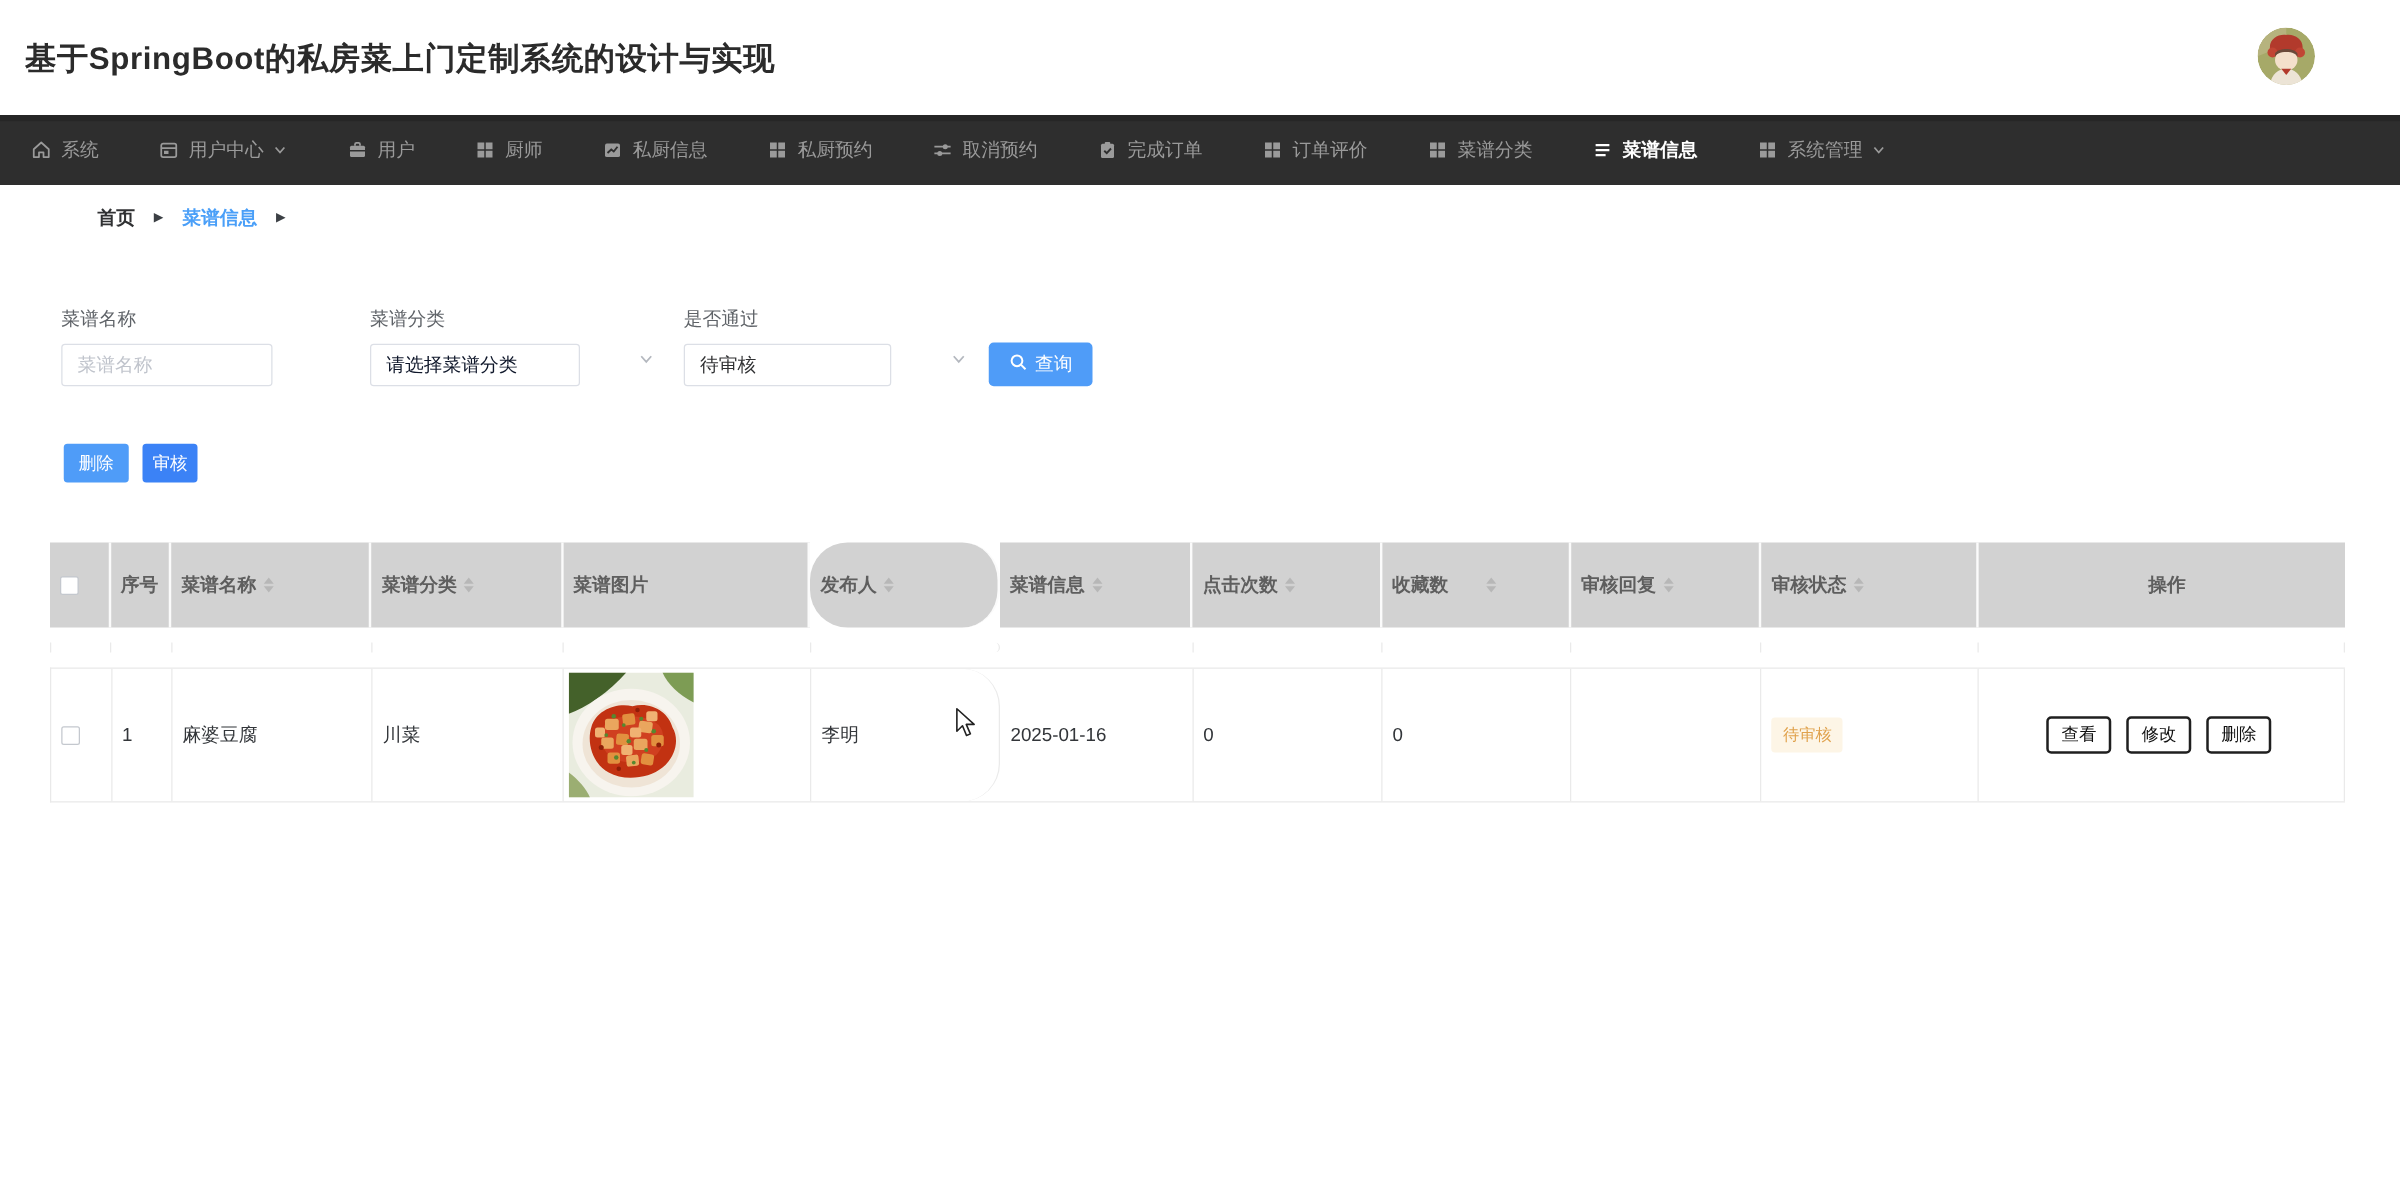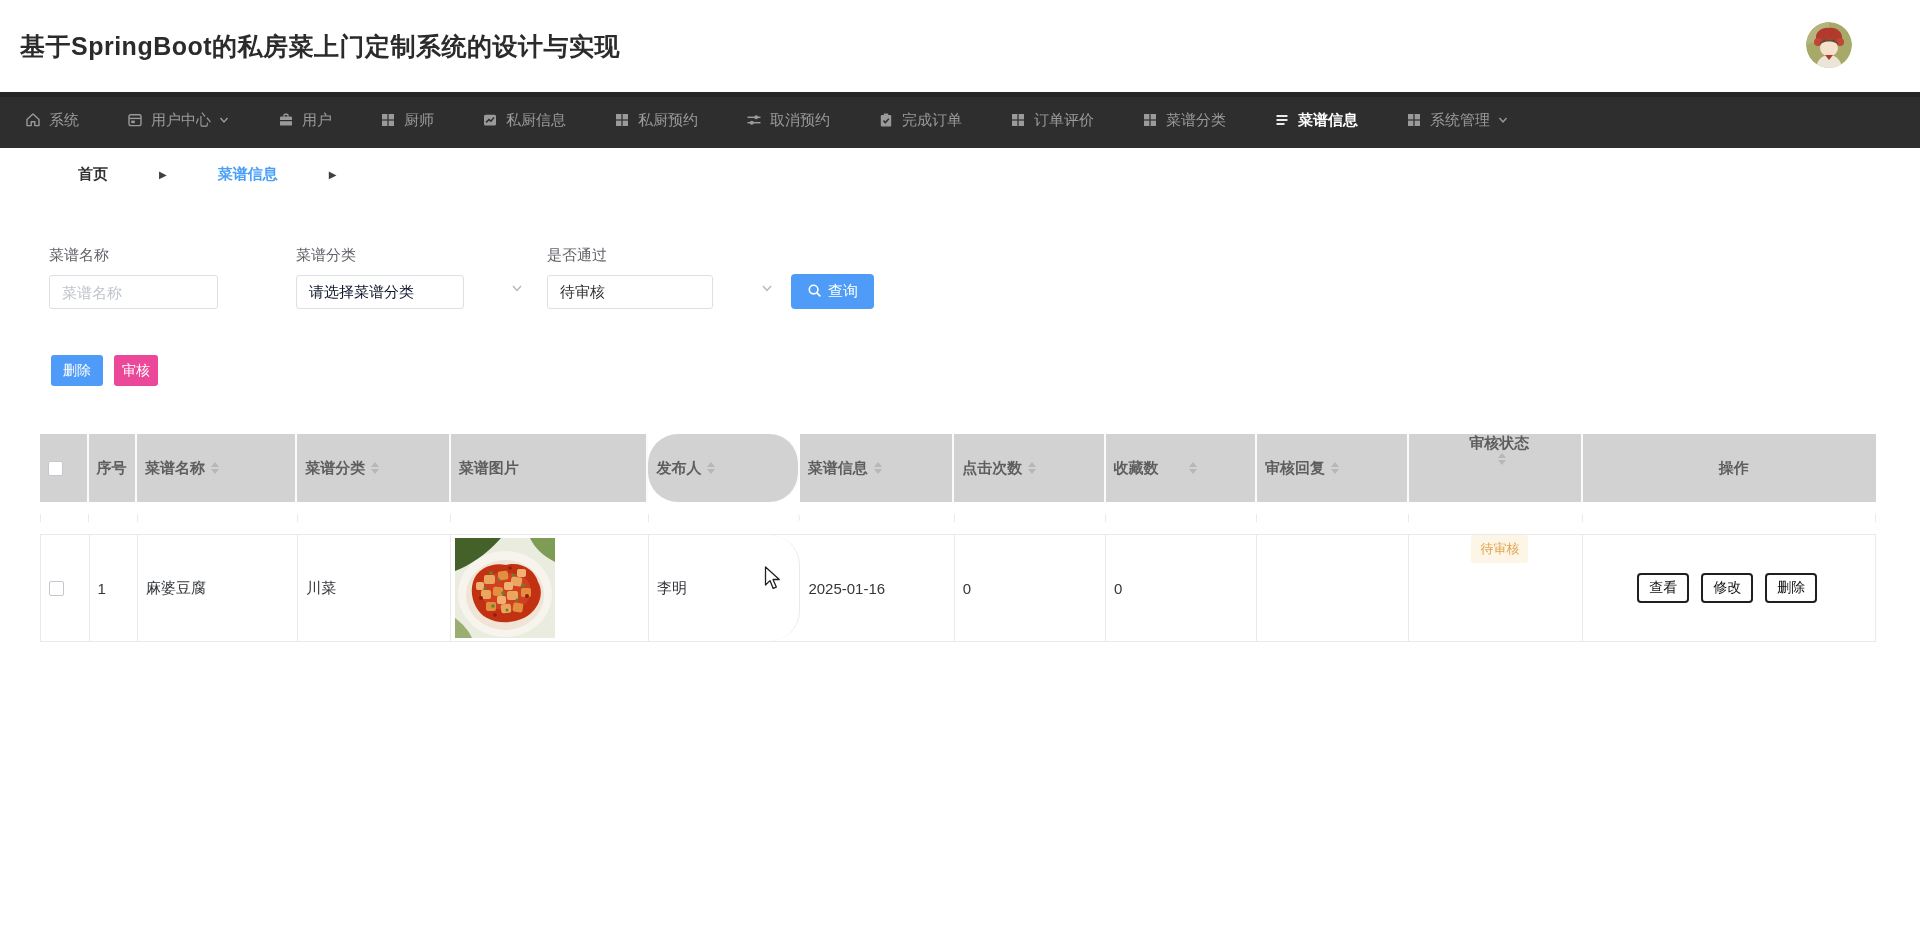--- a/index.html
+++ b/index.html
@@ -19,21 +19,21 @@
     display:flex; align-items:center; padding-left:25px;
     box-shadow:inset 0 5px 0 rgba(0,0,0,0.16); }
   .nav-item { display:flex; align-items:center; margin-right:48px; color:#9a9a9a; font-size:15px;
     cursor:pointer; white-space:nowrap; height:56px; }
   .nav-item .nicon { display:inline-flex; margin-right:8px; }
   .nav-item .chev { display:inline-flex; margin-left:7px; }
   .nav-item.active { color:#ffffff; font-weight:700; }
 
   
   .breadcrumb { position:absolute; top:148px; left:0; width:100%; height:52px; background:#fff;
-    display:flex; align-items:center; padding-left:78px; font-size:15px;gap:36px; }
+    display:flex; align-items:center; padding-left:78px; font-size:15px; }
   .bc-home { color:#303133; font-weight:700; cursor:pointer; }
   .bc-arrow { color:#3c4045; font-size:10px; margin:0 15px; }
   .bc-current { color:#4a9ff8; font-weight:700; cursor:pointer; }
 
   
   .filters { position:absolute; top:246px; left:49px; display:flex; align-items:flex-start; }
   .fgroup { display:flex; flex-direction:column; }
   .flabel { font-size:15px; color:#5f6368; margin-bottom:10px; }
   .fctrl { height:34px; border:1px solid #dcdfe6; border-radius:3px; background:#fff;
     font-size:15px; padding:0 12px; display:flex; align-items:center; }
@@ -50,28 +50,28 @@
     border-radius:4px; background:#4f9cf8; color:#fff; font-size:15px; display:flex;
     align-items:center; justify-content:center; gap:6px; cursor:pointer;
     font-family:"Liberation Sans","DejaVu Sans",sans-serif; }
 
   
   .toolbar { position:absolute; top:355px; left:51px; display:flex; }
   .tbtn { height:31px; border:none; border-radius:3px; color:#fff; font-size:14px;
     display:flex; align-items:center; justify-content:center; cursor:pointer;
     font-family:"Liberation Sans","DejaVu Sans",sans-serif; }
   .tbtn-delete { width:52px; background:#4f9cf8; }
-  .tbtn-audit  { width:44px; background:#ec4899; margin-left:11px; }
+  .tbtn-audit  { width:44px; background:#3b82f6; margin-left:11px; }
 
   
   .datatable { position:absolute; top:422px; left:40px; width:1836px; font-size:15px; }
   .trow { display:flex;margin-top:12px; }
   .c0{width:49px;} .c1{width:49px;} .c2{width:162px;} .c3{width:155px;} .c4{width:200px;}
   .c5{width:153px;border-radius:30px;} .c6{width:156px;} .c7{width:153px;} .c8{width:153px;gap:24px;} .c9{width:154px;}
-  .c10{width:176px;flex-direction:column;} .c11{width:296px;justify-content:center;}
+  .c10{width:176px;} .c11{width:296px;justify-content:center;}
   .thead { height:68px; }
   .thead .cell { background:#d2d2d2; border-right:2px solid #fbfbfb; display:flex;
     align-items:center; padding-left:8px; color:#5e5e5e; font-weight:700; }
   .thead .cell:last-child { border-right:none; }
   .sorter { display:inline-flex; flex-direction:column; margin-left:6px; gap:2px; cursor:pointer; }
   .sorter .up { width:0; height:0; border-left:4px solid transparent; border-right:4px solid transparent;
     border-bottom:5px solid #b7b7b7; }
   .sorter .dn { width:0; height:0; border-left:4px solid transparent; border-right:4px solid transparent;
     border-top:5px solid #b7b7b7; }
   .tspacer { height:8px; border-left:1px solid #eaeaea; }

